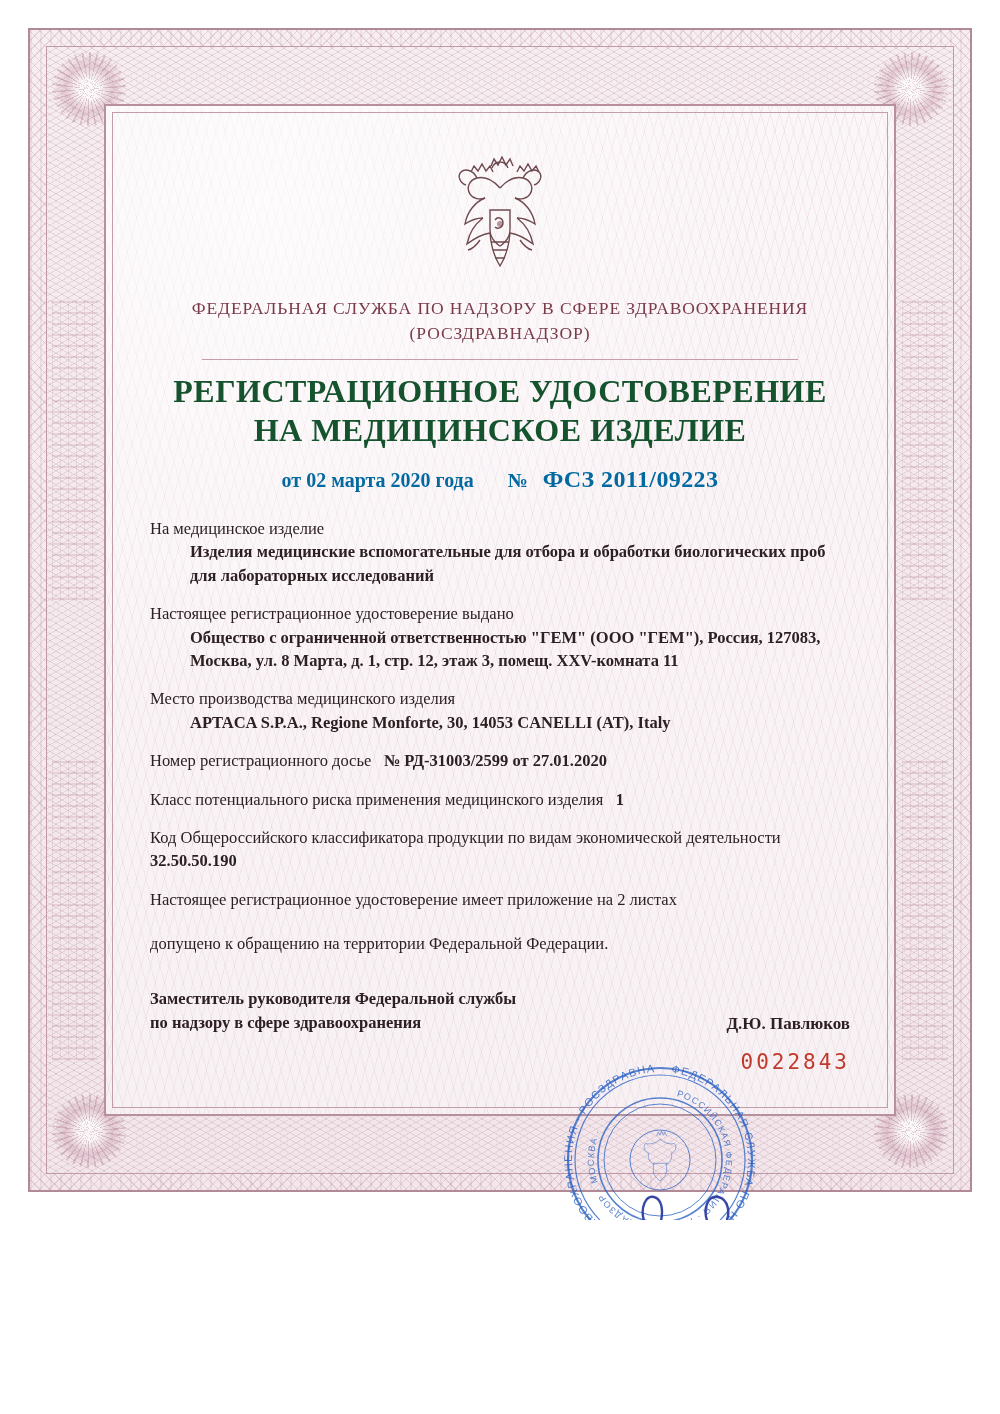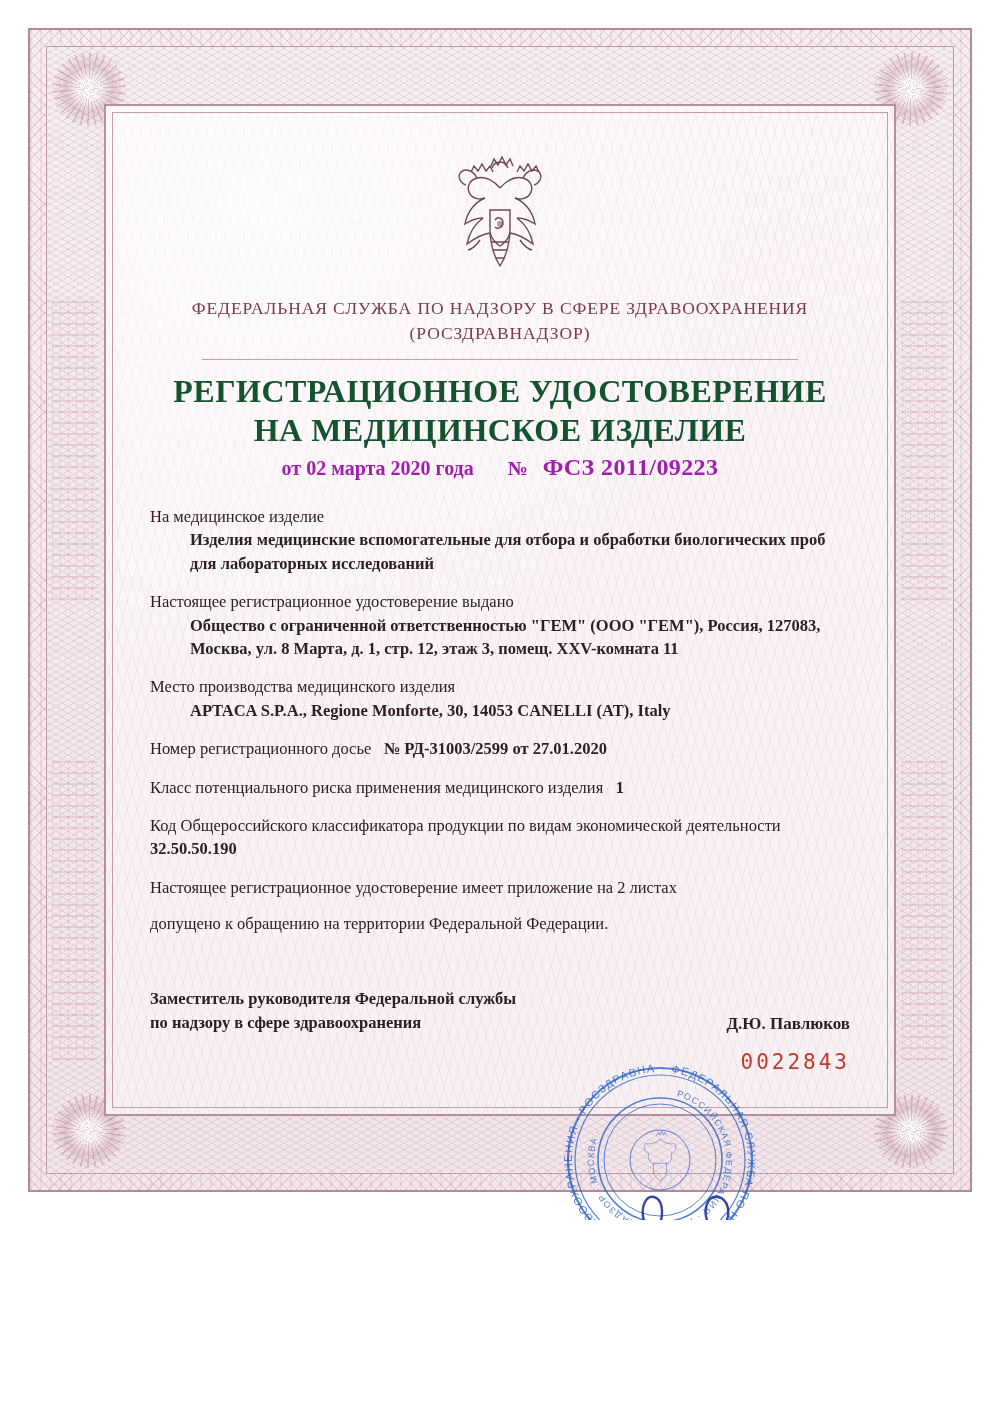--- a/index.html
+++ b/index.html
@@ -115,24 +115,24 @@
     line-height:1.22;
     margin-top:12px;
   }
   .title .t2{display:block;}
 
   .dateline{
     display:flex;
     justify-content:center;
     align-items:baseline;
     gap:34px;
-    margin-top:4px;
+    margin-top:16px;
     font-weight:bold;
     font-size:20px;
-    color:#a21caf;
+    color:#0369a1;
   }
   .dateline .num-label{font-size:20px;}
   .dateline .num{font-size:24px;letter-spacing:.4px;}
 
   .body{
     margin-top:24px;
     font-size:16.5px;
     line-height:1.42;
   }
   .block{margin-bottom:15px;}
@@ -148,21 +148,21 @@
   .order-text{
     font-size:16.5px;line-height:1.5;
   }
   .sign-row{
     margin-top:30px;
     display:flex;
     justify-content:space-between;
     align-items:flex-end;
   }
   .sign-left{
-    font-weight:bold;font-size:16.5px;line-height:1.5;margin-top:20px;
+    font-weight:bold;font-size:16.5px;line-height:1.5;
   }
   .sign-name{
     font-weight:bold;font-size:17px;white-space:nowrap;
     padding-bottom:2px;
   }
   .serial{
     text-align:right;
     color:#c0392b;
     font-family:"DejaVu Sans Mono", monospace;
     font-size:21px;

